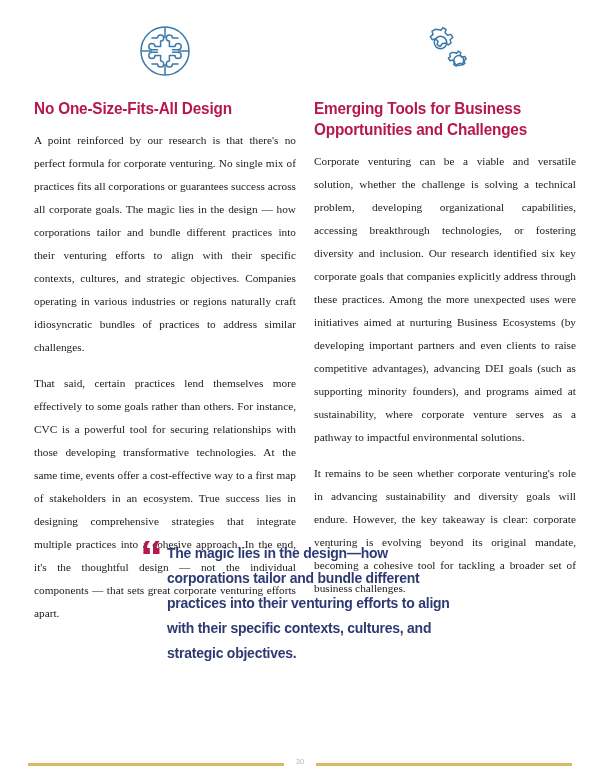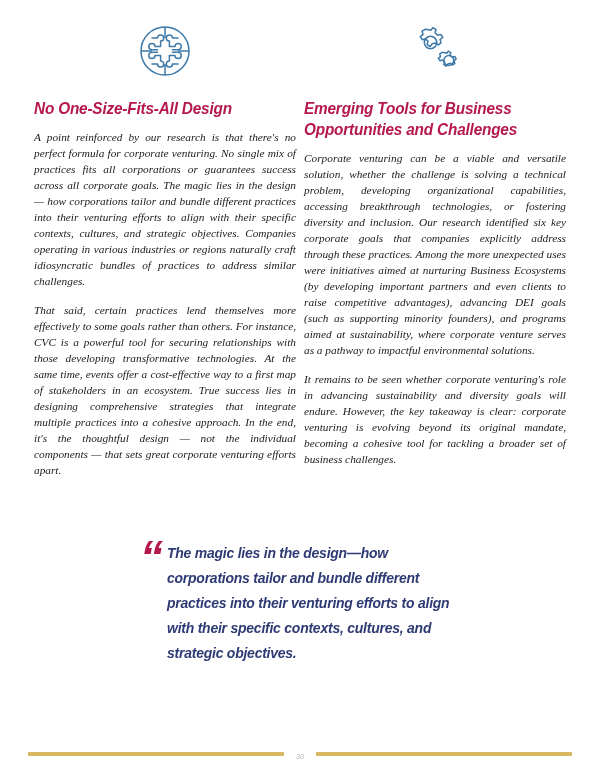--- a/index.html
+++ b/index.html
@@ -15,39 +15,38 @@
     font-family: "Liberation Serif", serif;
     -webkit-font-smoothing: antialiased;
   }
 
   .page {
     position: absolute;
     inset: 0;
     width: 600px;
     height: 776px;
     background: #ffffff;
-    font-style: italic;
   }
 
   
   .columns {
     position: absolute;
     left: 0;
     top: 0;
     width: 600px;
     display: flex;
     flex-direction: row;
     align-items: flex-start;
   }
   .col {
     width: 262px;
     box-sizing: border-box;
   }
   .col-left  { margin-left: 34px; }
-  .col-right { margin-left: 8px; }
+  .col-right { margin-left: 18px; }
 
   
   .icon-wrap {
     height: 76px;
     display: flex;
     align-items: center;
     justify-content: center;
     padding-top: 26px;
     box-sizing: border-box;
   }
@@ -63,21 +62,21 @@
     color: #b5184b;
     margin: 22px 0 10px 0;
     transform: scaleX(0.93);
     transform-origin: left center;
   }
 
   
   .para {
     font-family: "Liberation Serif", serif;
     font-size: 11.3px;
-    line-height: 16px;
+    line-height: 23px;
     color: #1a1a1a;
     text-align: justify;
     text-justify: inter-word;
     margin: 0 0 13px 0;
     hyphens: manual;
   }
   .para:last-child { margin-bottom: 0; }
 
   
   .pullquote {
@@ -114,21 +113,21 @@
 
   
   .footer {
     position: absolute;
     left: 0;
     top: 752px;
     width: 600px;
     height: 14px;
     display: flex;
     flex-direction: row;
-    align-items: flex-start;
+    align-items: flex-end;
     justify-content: center;
   }
   .footer-rule {
     height: 3.5px;
     background: #d5b濃;
     background: #d9b863;
     flex: 0 0 auto;
   }
   .footer-rule-left  { width: 256px; margin-right: 6px; }
   .footer-rule-right { width: 256px; margin-left: 6px; }

